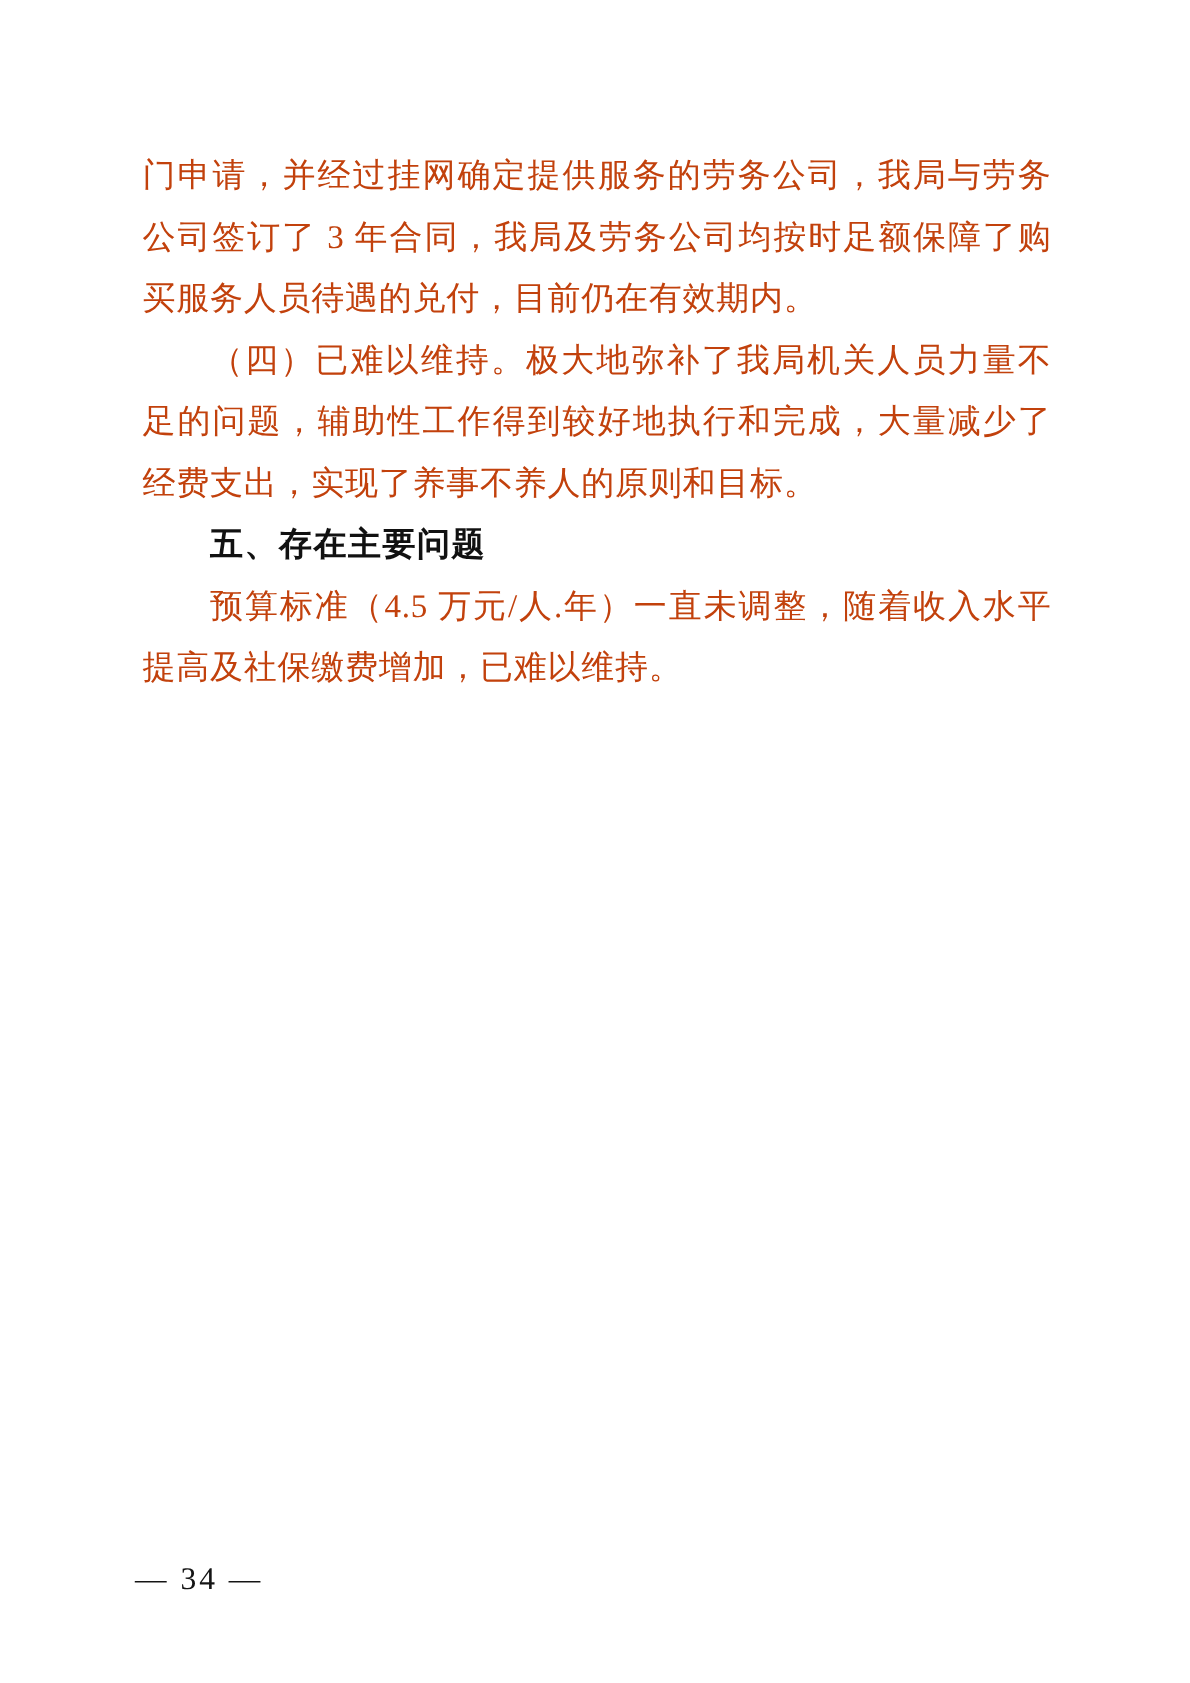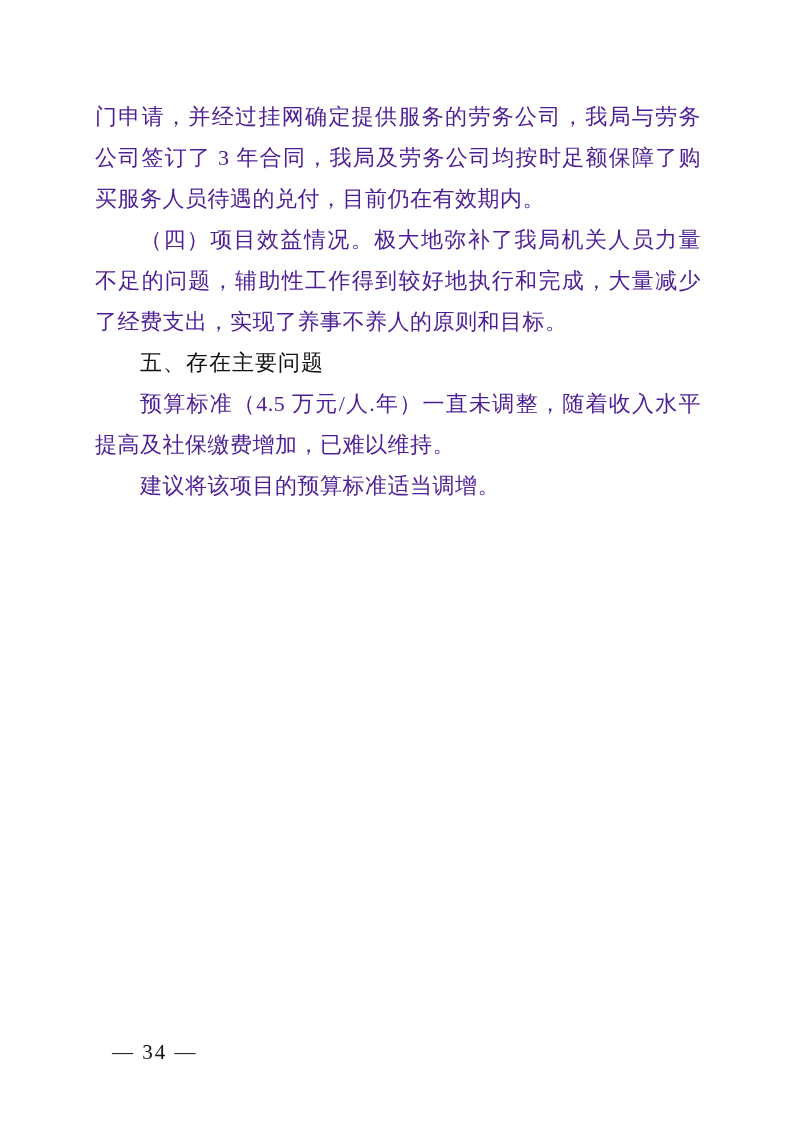--- a/index.html
+++ b/index.html
@@ -19,51 +19,50 @@
   .content {
     position: absolute;
     left: 95px;
     top: 96px;
     width: 606px;
   }
   .para {
     font-family: "Liberation Serif", serif;
     font-size: 22px;
     line-height: 41px;
-    color: #4c1d95;
+    color: #c2410c;
     text-align: justify;
     letter-spacing: 0.5px;
   }
   .para.indent { text-indent: 45px; }
   .heading {
     font-family: "Liberation Sans", sans-serif;
-    font-weight: normal;
+    font-weight: bold;
     font-size: 22px;
     line-height: 41px;
     color: #111111;
     text-indent: 45px;
     letter-spacing: 1px;
   }
   .footer {
     position: absolute;
-    left: 112px;
+    left: 90px;
     top: 1038px;
     font-family: "Liberation Serif", serif;
     font-size: 21px;
     line-height: 28px;
     color: #141414;
     letter-spacing: 2px;
   }
 </style>
 </head>
 <body>
 
 <div class="page">
   <div class="content">
     <p class="para">门申请，并经过挂网确定提供服务的劳务公司，我局与劳务公司签订了 3 年合同，我局及劳务公司均按时足额保障了购买服务人员待遇的兑付，目前仍在有效期内。</p>
-    <p class="para indent">（四）项目效益情况。极大地弥补了我局机关人员力量不足的问题，辅助性工作得到较好地执行和完成，大量减少了经费支出，实现了养事不养人的原则和目标。</p>
+    <p class="para indent">（四）已难以维持。极大地弥补了我局机关人员力量不足的问题，辅助性工作得到较好地执行和完成，大量减少了经费支出，实现了养事不养人的原则和目标。</p>
     <h3 class="heading">五、存在主要问题</h3>
     <p class="para indent">预算标准（4.5 万元/人.年）一直未调整，随着收入水平提高及社保缴费增加，已难以维持。</p>
-    <p class="para indent">建议将该项目的预算标准适当调增。</p>
   </div>
 
   <div class="footer">— 34 —</div>
 </div>
 
 </body></html>

